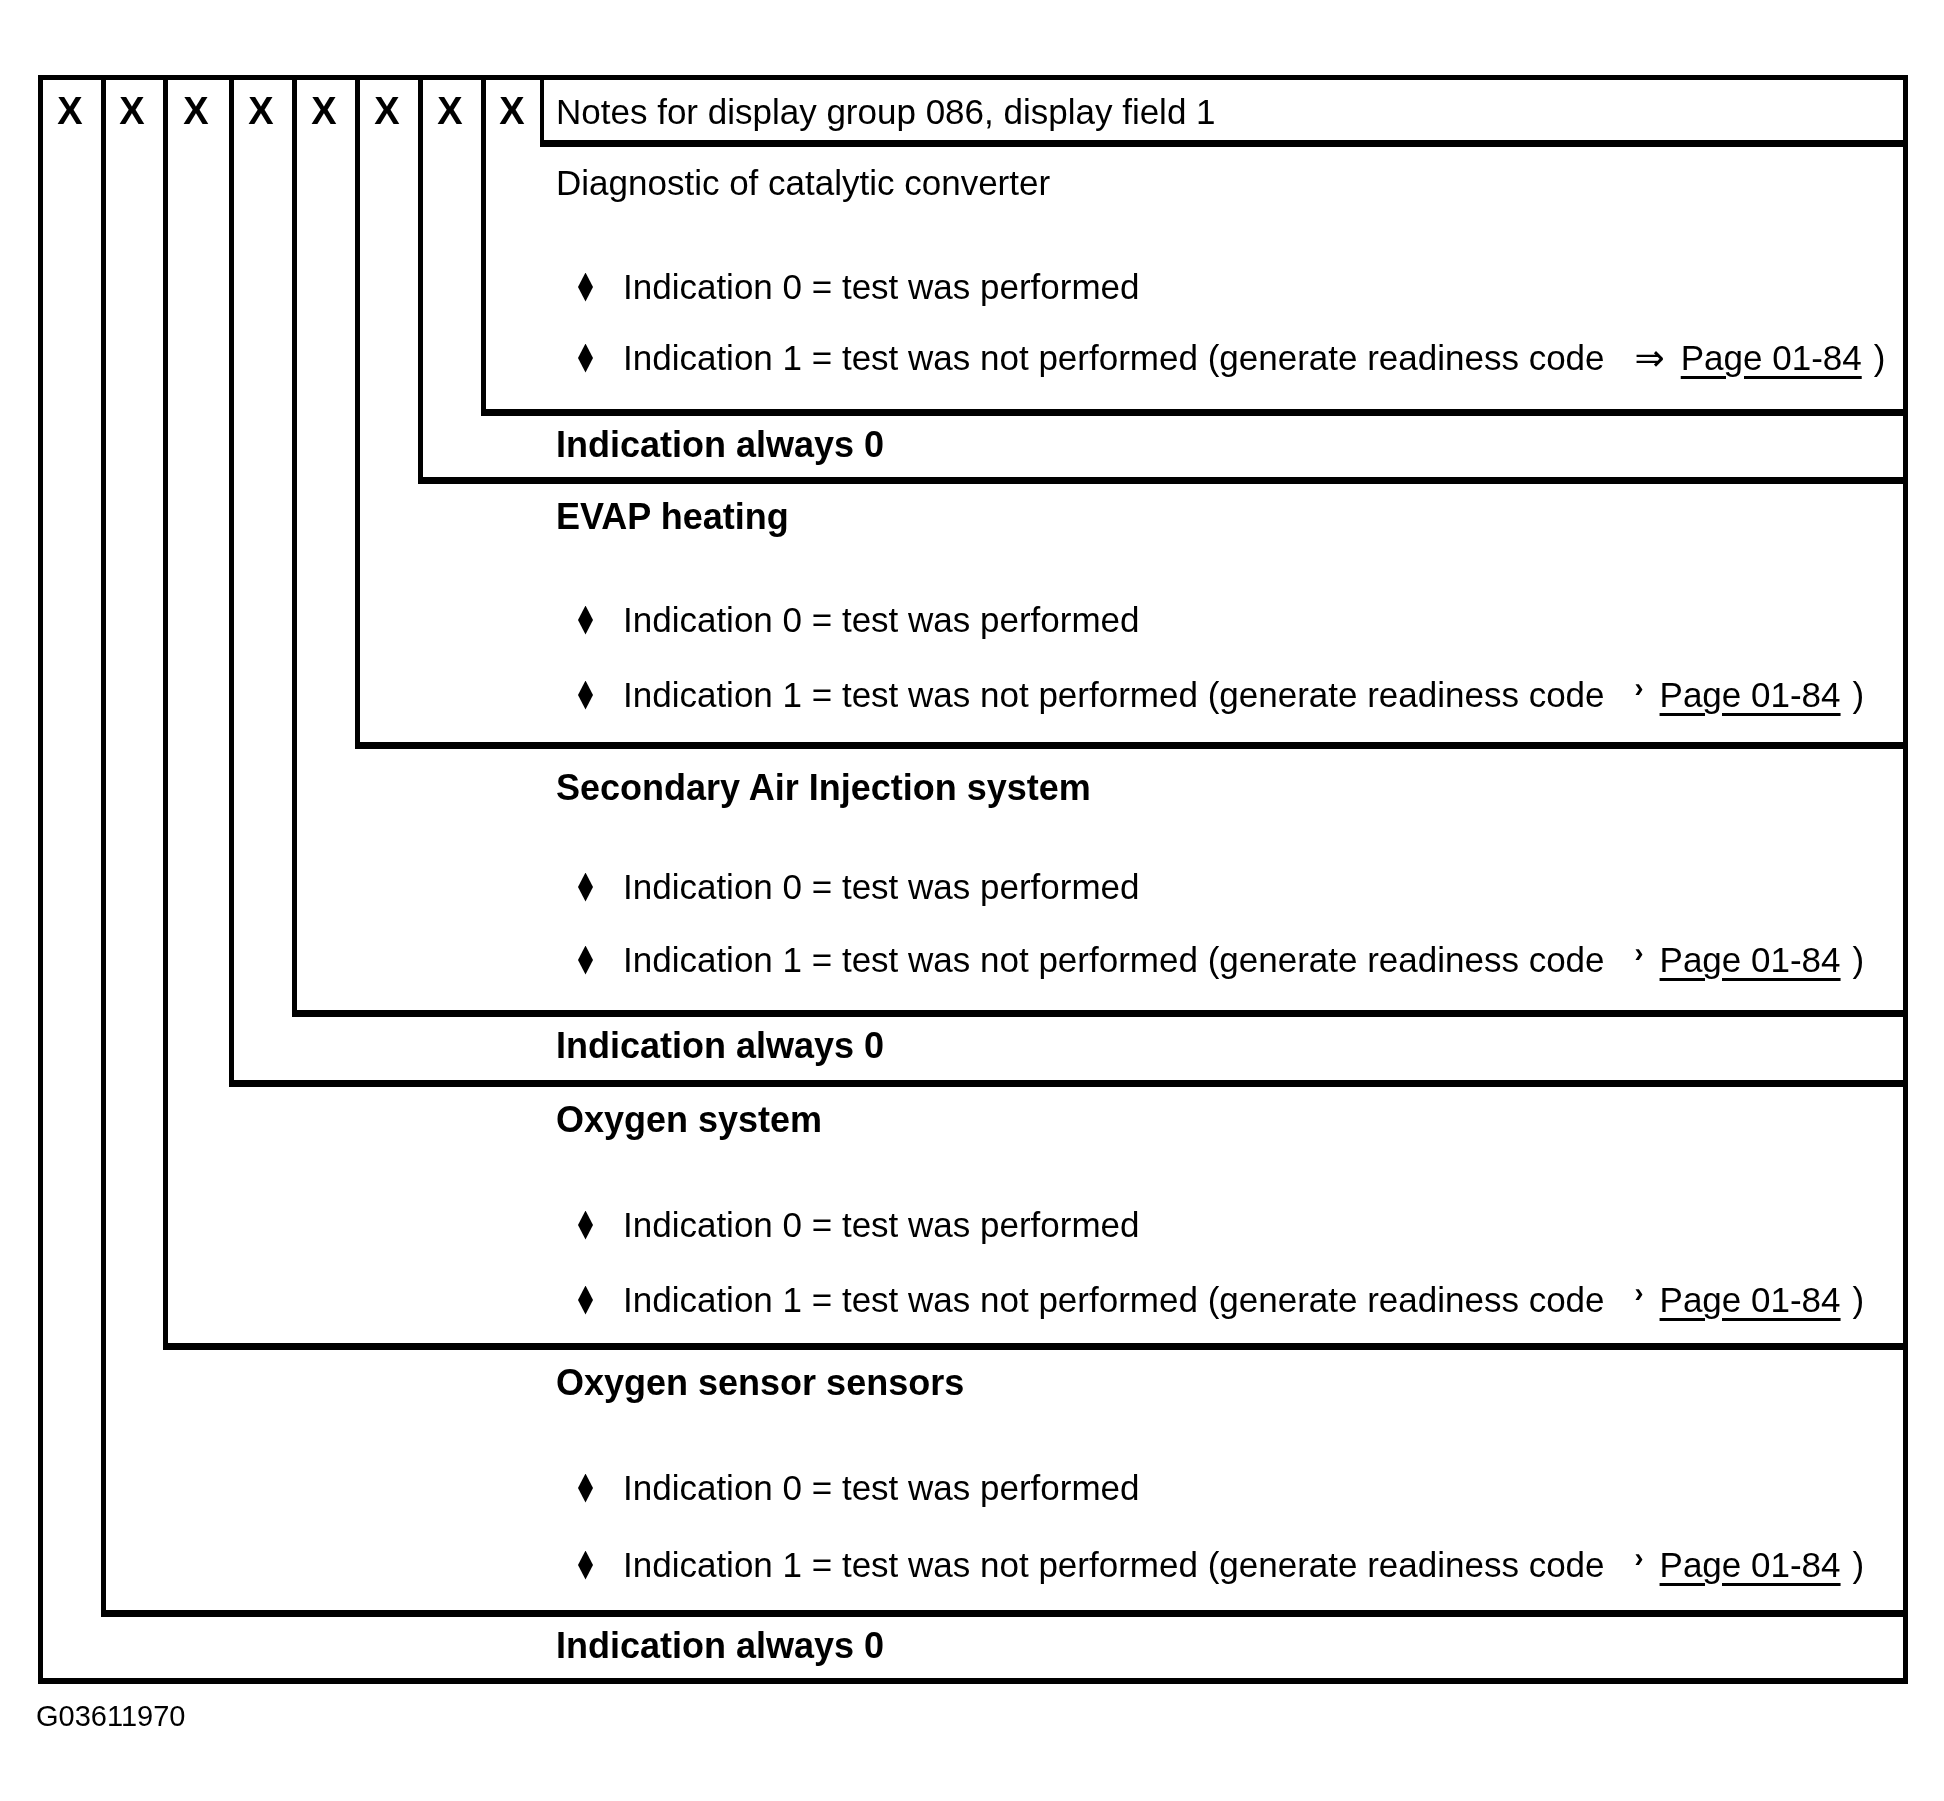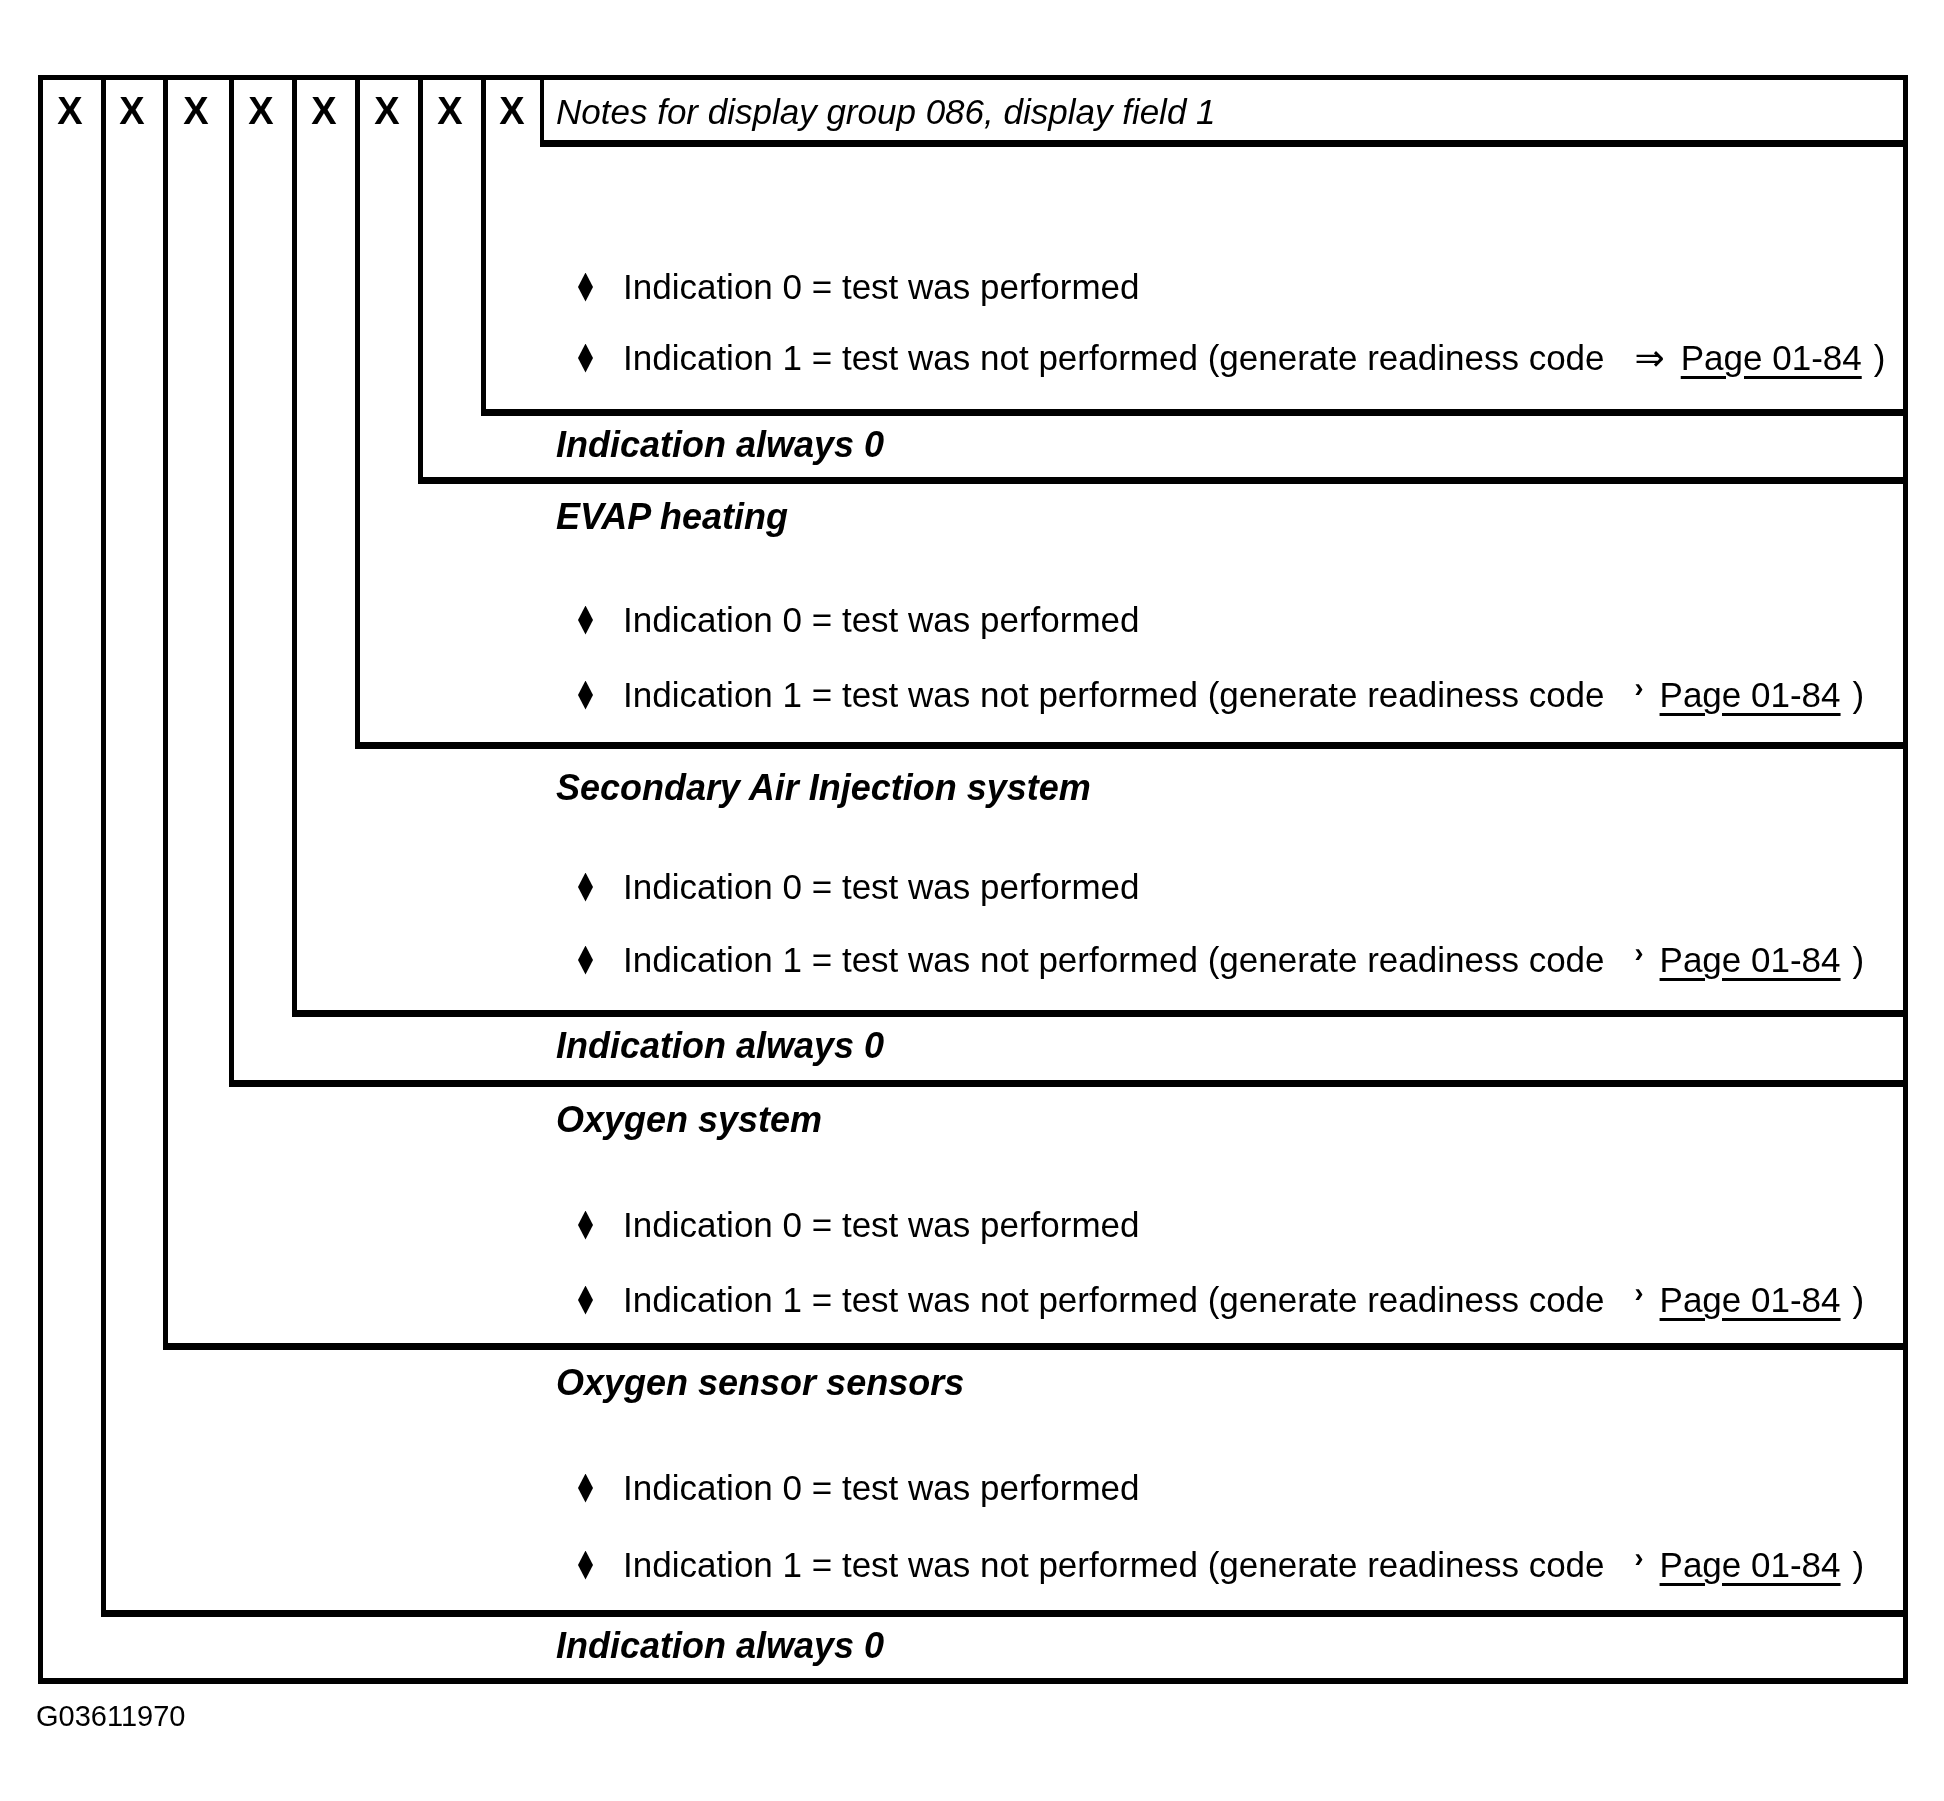--- a/index.html
+++ b/index.html
@@ -1,20 +1,20 @@
 <!DOCTYPE html>
 <html><head>
 <meta charset="utf-8">
 <style>
   html,body{margin:0;padding:0;background:#fff;}
   #page{position:relative;width:1944px;height:1801px;background:#fff;overflow:hidden;
         font-family:"Liberation Sans","DejaVu Sans",sans-serif;color:#000;}
   .v{position:absolute;width:5px;background:#000;}
   .h{position:absolute;height:7px;background:#000;}
-  .txt{position:absolute;white-space:nowrap;font-size:35px;line-height:44px;height:44px;font-style:italic;}
+  .txt{position:absolute;white-space:nowrap;font-size:35px;line-height:44px;height:44px;}
   .bold{font-weight:bold;font-size:36px;}
   .bitcell{position:absolute;width:62px;top:89px;text-align:center;
            font-size:38px;font-weight:bold;line-height:44px;}
   .bullet{position:absolute;left:578px;height:44px;display:flex;align-items:center;
           white-space:nowrap;font-size:35px;}
   .diamond{width:15px;height:29px;background:#000;flex:0 0 auto;
            clip-path:polygon(50% 0,100% 50%,50% 100%,0 50%);}
   .btext{margin-left:30px;}
   .arrow-big{margin-left:30px;font-size:36px;}
   .arrow-sm{margin-left:30px;font-size:27px;position:relative;top:-7px;font-weight:bold;}
@@ -55,20 +55,21 @@
   <div class="bitcell" style="left:101px;">X</div>
   <div class="bitcell" style="left:165px;">X</div>
   <div class="bitcell" style="left:230px;">X</div>
   <div class="bitcell" style="left:293px;">X</div>
   <div class="bitcell" style="left:356px;">X</div>
   <div class="bitcell" style="left:419px;">X</div>
   <div class="bitcell" style="left:481px;">X</div>
 
   <div class="txt" style="left:556px;top:90px;">Notes for display group 086, display field 1</div>
 
+  <div class="txt" style="left:556px;top:161px;">Diagnostic of catalytic converter</div>
   <div class="bullet" style="top:265px;">
     <span class="diamond"></span>
     <span class="btext">Indication 0 = test was performed</span>
   </div>
   <div class="bullet" style="top:336px;">
     <span class="diamond"></span>
     <span class="btext">Indication 1 = test was not performed (generate readiness code</span>
     <span class="arrow-big">⇒</span>
     <span class="link">Page 01-84</span>
     <span class="paren">)</span>

